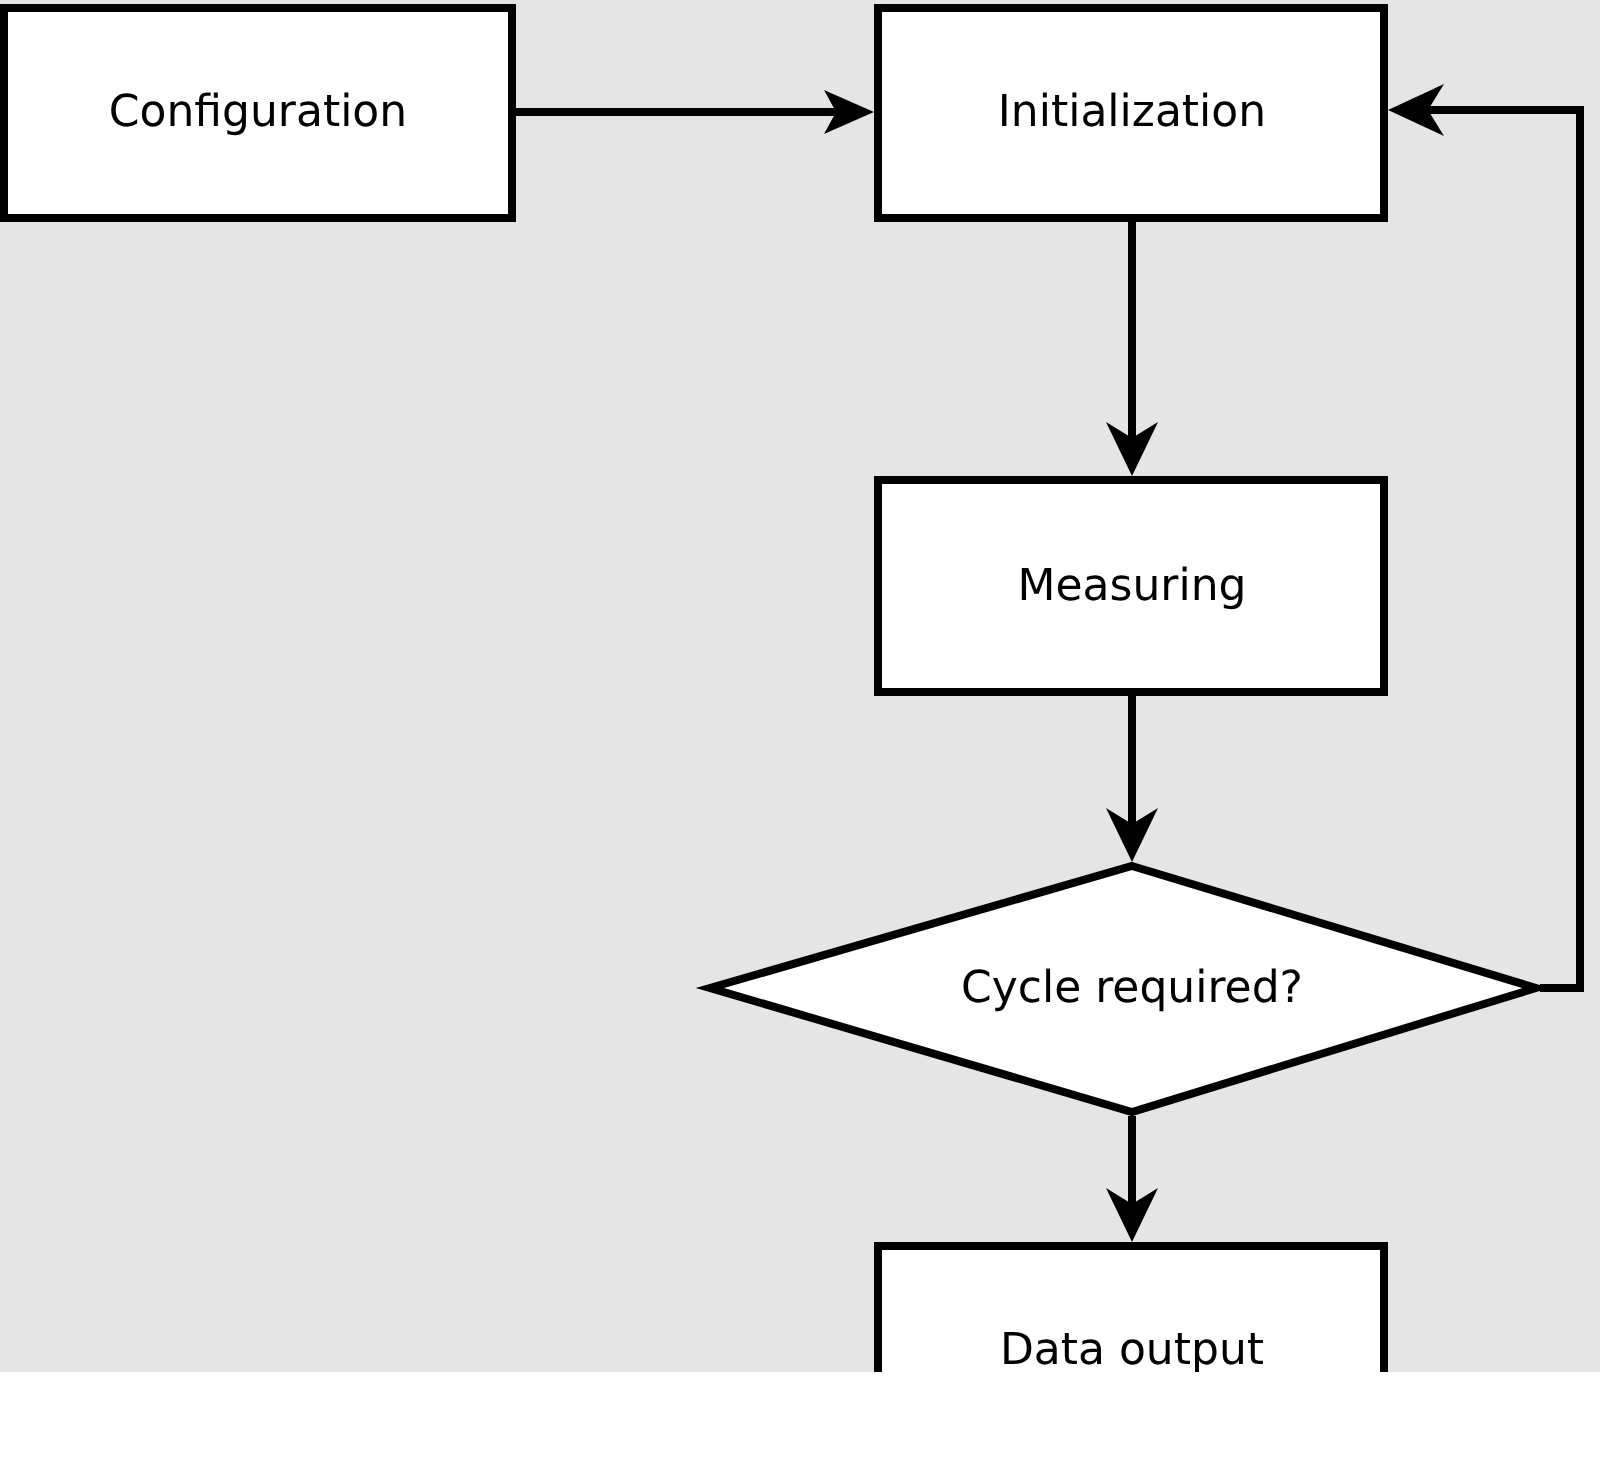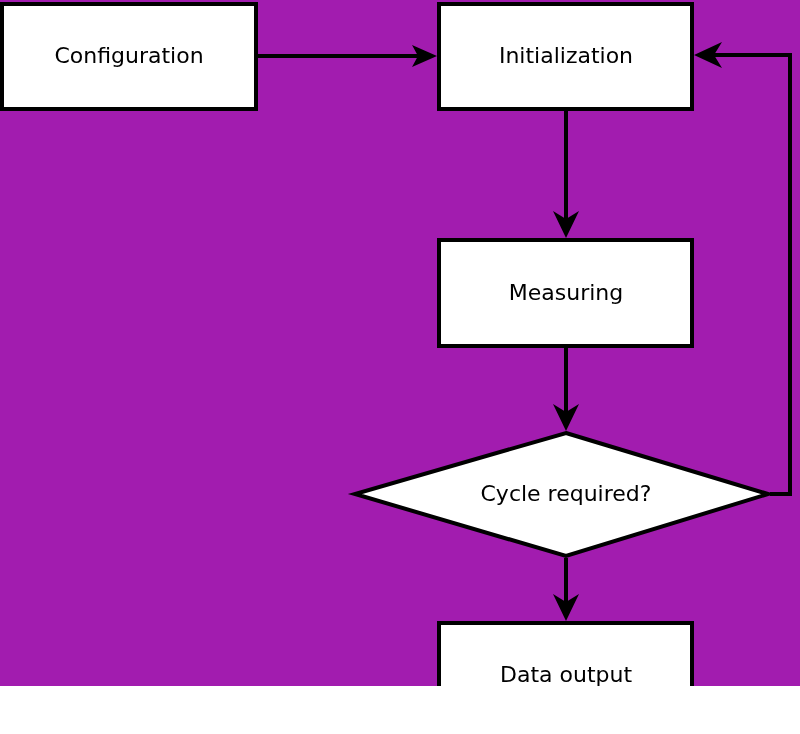--- a/index.html
+++ b/index.html
@@ -8,21 +8,21 @@
     padding: 0;
     background: #ffffff;
   }
   body {
     font-family: "DejaVu Sans", sans-serif;
   }
   #diagram-root {
     position: relative;
     width: 800px;
     height: 686px;
-    background: #a21caf;
+    background: #e5e5e5;
     overflow: hidden;
   }
   #flow-svg {
     position: absolute;
     top: 0;
     left: 0;
     width: 800px;
     height: 734px;
     display: block;
   }

